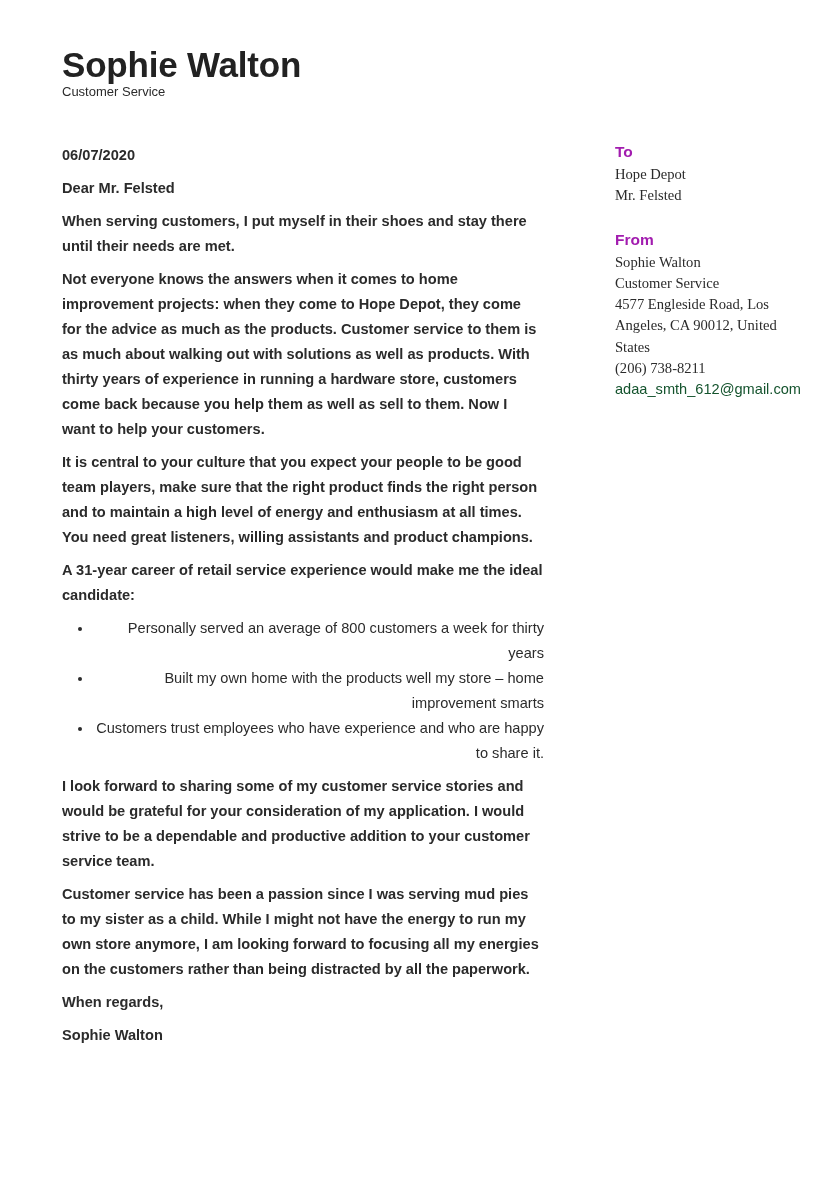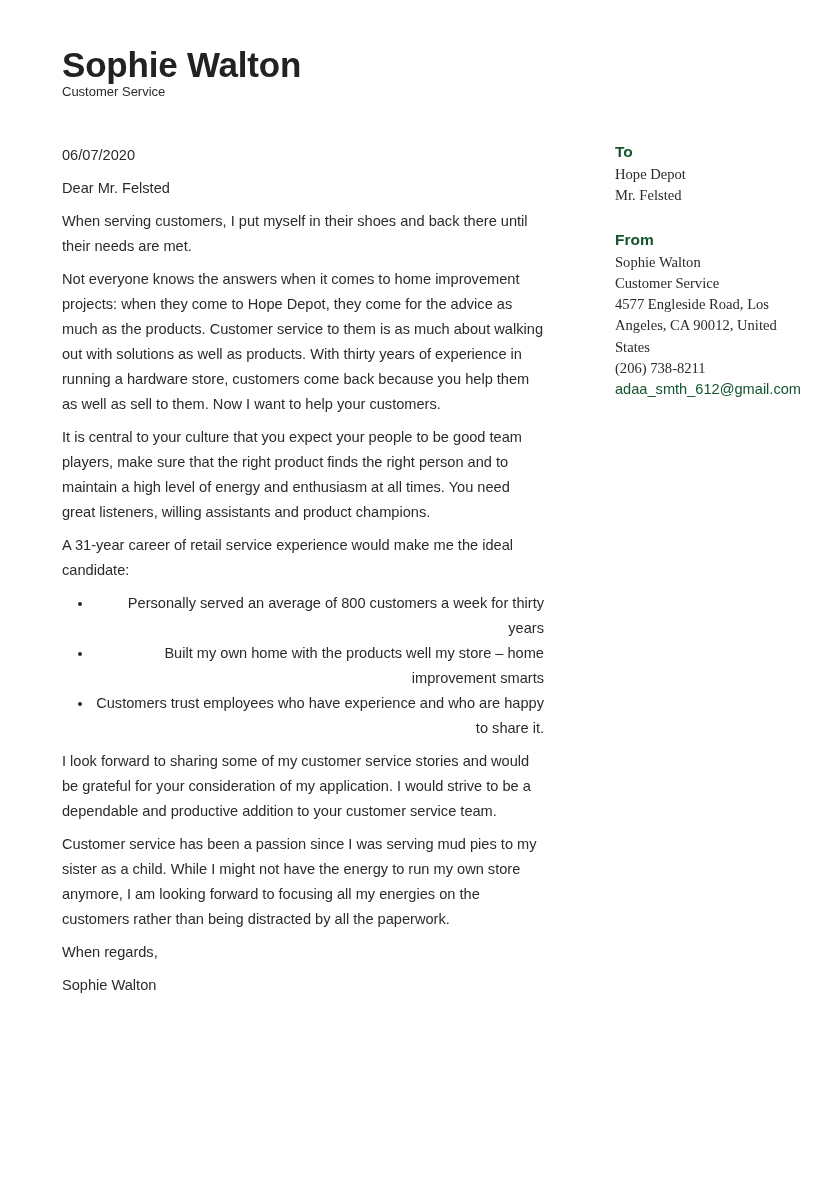--- a/index.html
+++ b/index.html
@@ -38,20 +38,21 @@
       position: absolute;
       left: 62px;
       top: 143px;
       width: 482px;
       font-size: 14.6px;
       line-height: 25px;
       color: #2b2b2b;
     }
     .letter p {
       margin: 0 0 8px 0;
+      font-weight: bold;
     }
     .letter ul {
       margin: 0 0 8px 0;
       padding-left: 31px;
     }
     .letter ul li {
       margin: 0;
       padding: 0;
       text-align: right;
     }
@@ -60,21 +61,21 @@
       left: 615px;
       top: 141px;
       width: 200px;
       font-size: 14.6px;
       line-height: 21.3px;
       color: #2b2b2b;
     }
     .sidebar .section-label {
       font-weight: bold;
       font-size: 15.5px;
-      color: #14532d;
+      color: #a21caf;
       line-height: 22px;
       margin-bottom: 1px;
     }
     .sidebar .block {
       margin-bottom: 22px;
     }
     .sidebar .line {
       display: block;
       font-family: Liberation Serif, serif;
     }
@@ -88,21 +89,21 @@
 <body>
 
 <div class="header">
   <h1 class="name">Sophie Walton</h1>
   <div class="title">Customer Service</div>
 </div>
 
 <div class="letter">
   <p>06/07/2020</p>
   <p>Dear Mr. Felsted</p>
-  <p>When serving customers, I put myself in their shoes and back there until their needs are met.</p>
+  <p>When serving customers, I put myself in their shoes and stay there until their needs are met.</p>
   <p>Not everyone knows the answers when it comes to home improvement projects: when they come to Hope Depot, they come for the advice as much as the products. Customer service to them is as much about walking out with solutions as well as products. With thirty years of experience in running a hardware store, customers come back because you help them as well as sell to them. Now I want to help your customers.</p>
   <p>It is central to your culture that you expect your people to be good team players, make sure that the right product finds the right person and to maintain a high level of energy and enthusiasm at all times. You need great listeners, willing assistants and product champions.</p>
   <p>A 31-year career of retail service experience would make me the ideal candidate:</p>
   <ul>
     <li>Personally served an average of 800 customers a week for thirty years</li>
     <li>Built my own home with the products well my store – home improvement smarts</li>
     <li>Customers trust employees who have experience and who are happy to share it.</li>
   </ul>
   <p>I look forward to sharing some of my customer service stories and would be grateful for your consideration of my application. I would strive to be a dependable and productive addition to your customer service team.</p>
   <p>Customer service has been a passion since I was serving mud pies to my sister as a child. While I might not have the energy to run my own store anymore, I am looking forward to focusing all my energies on the customers rather than being distracted by all the paperwork.</p>

